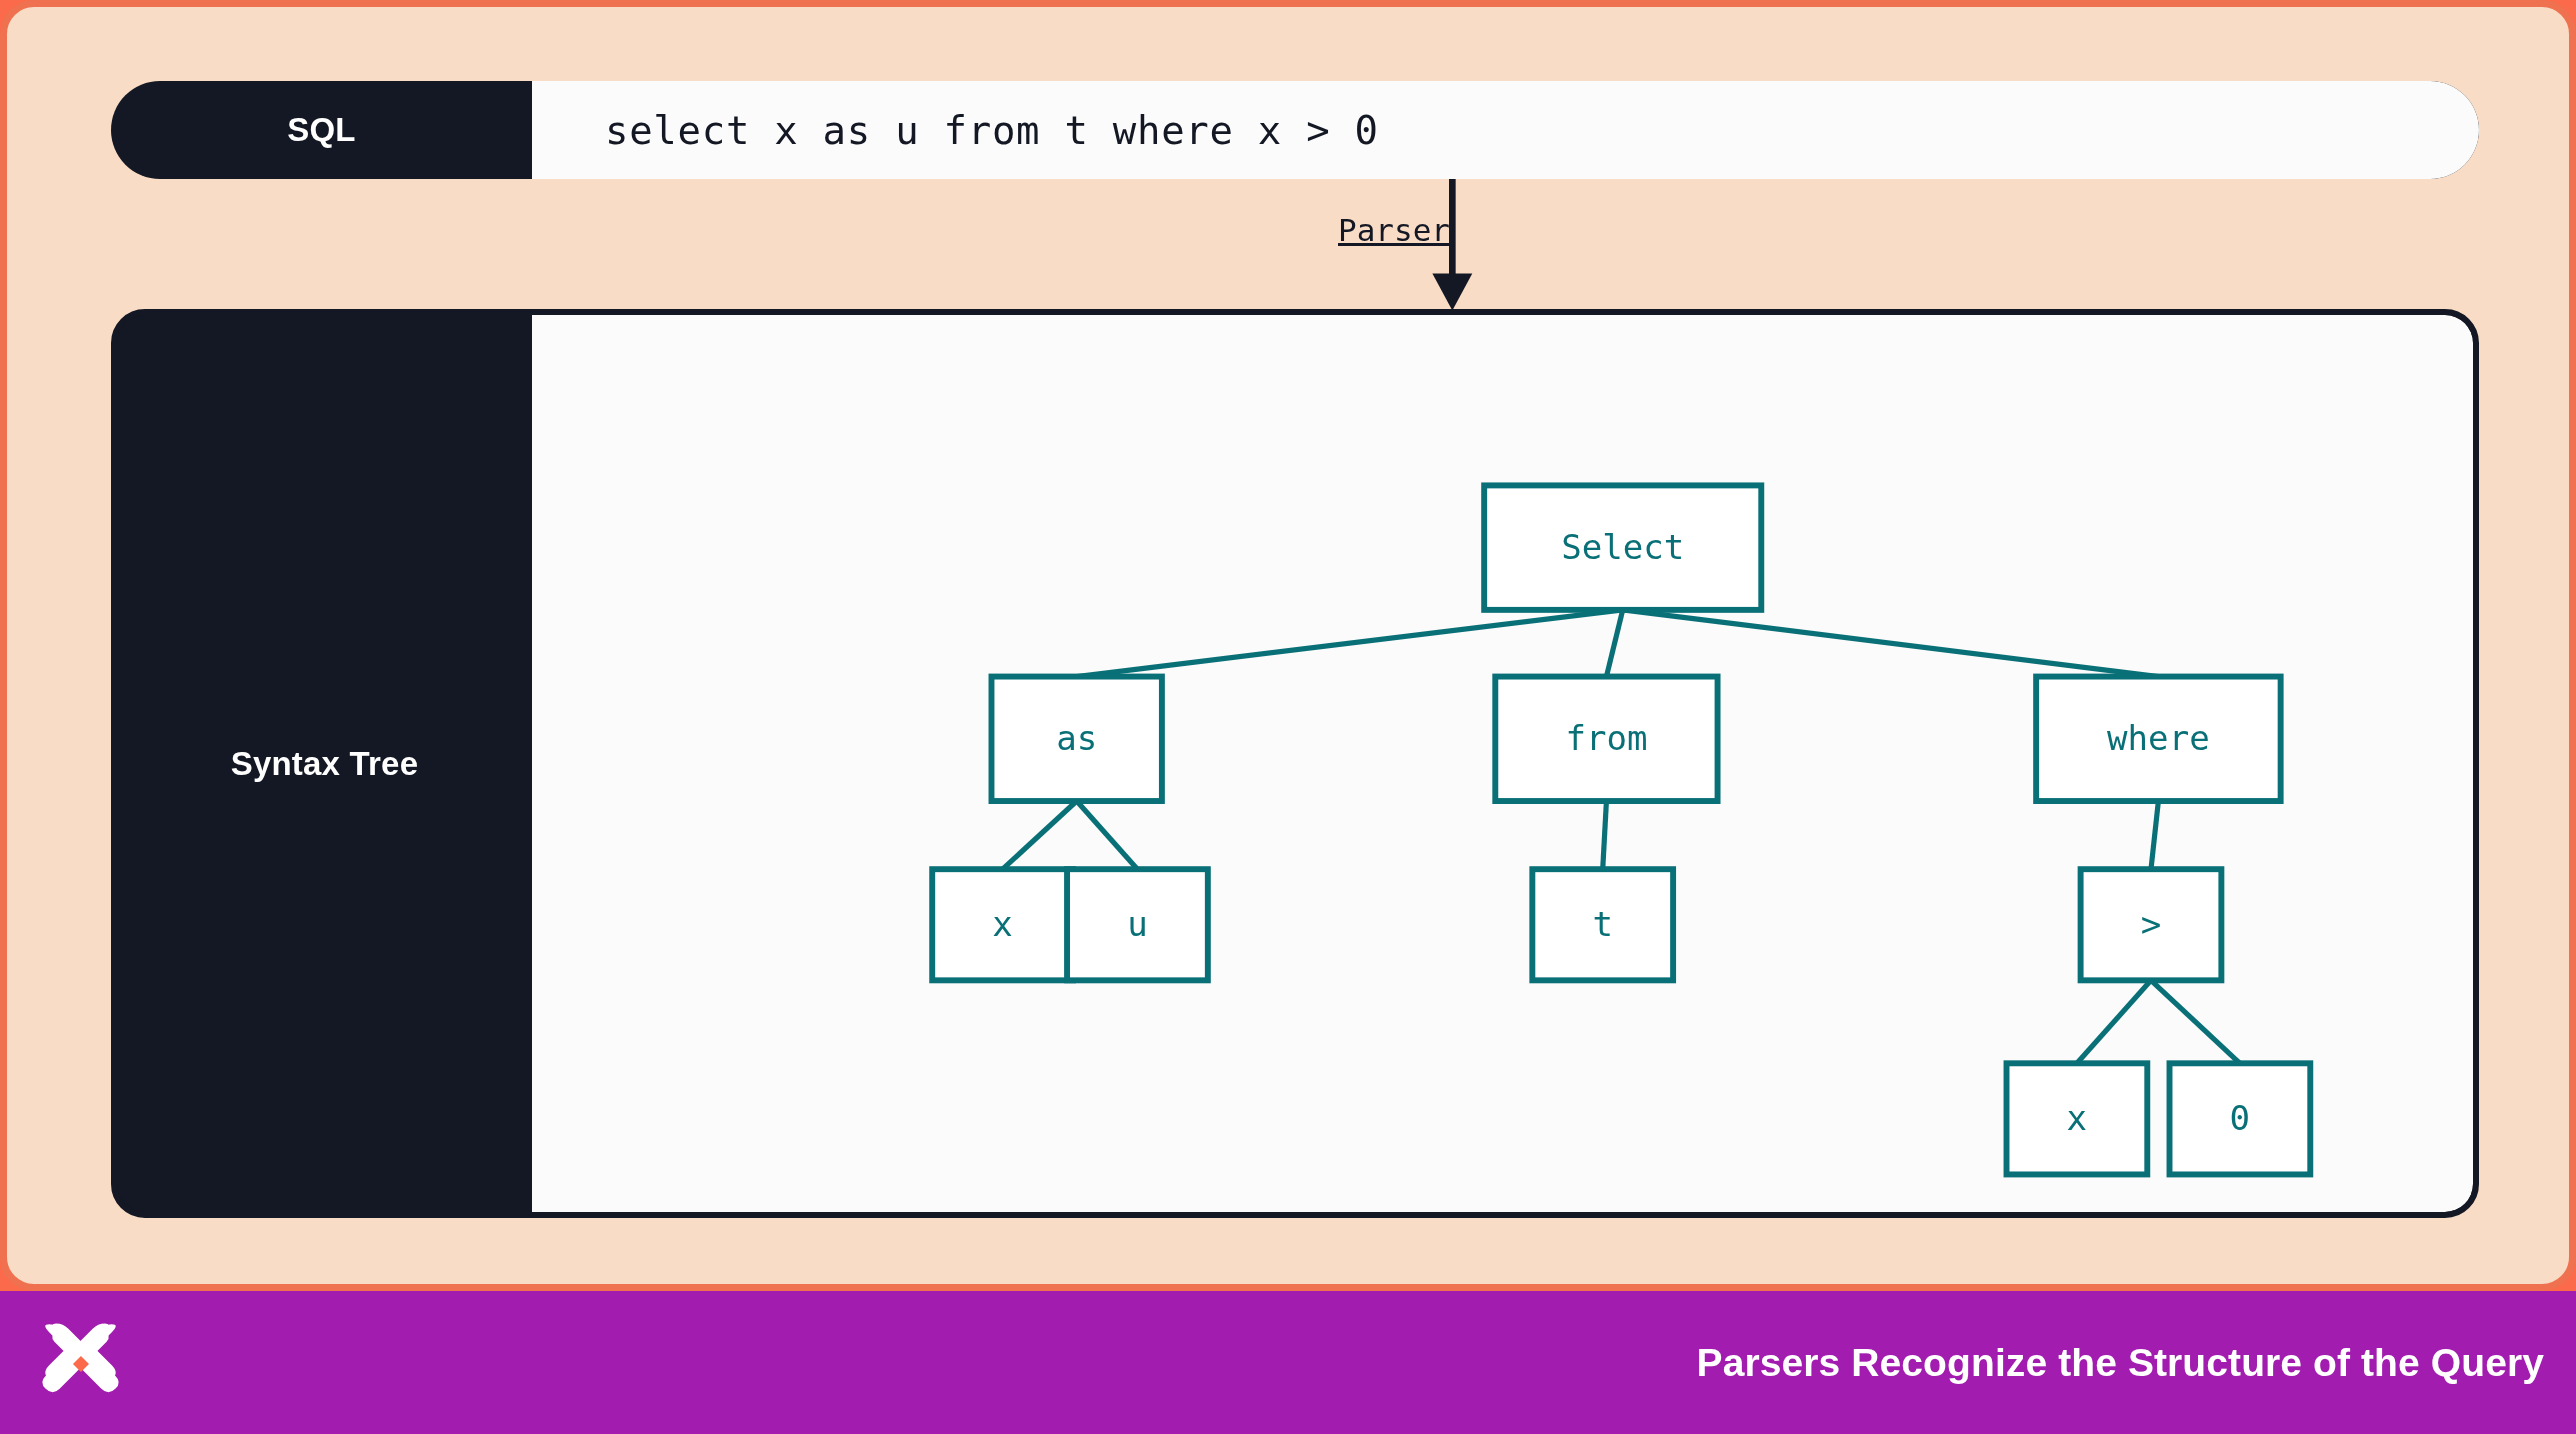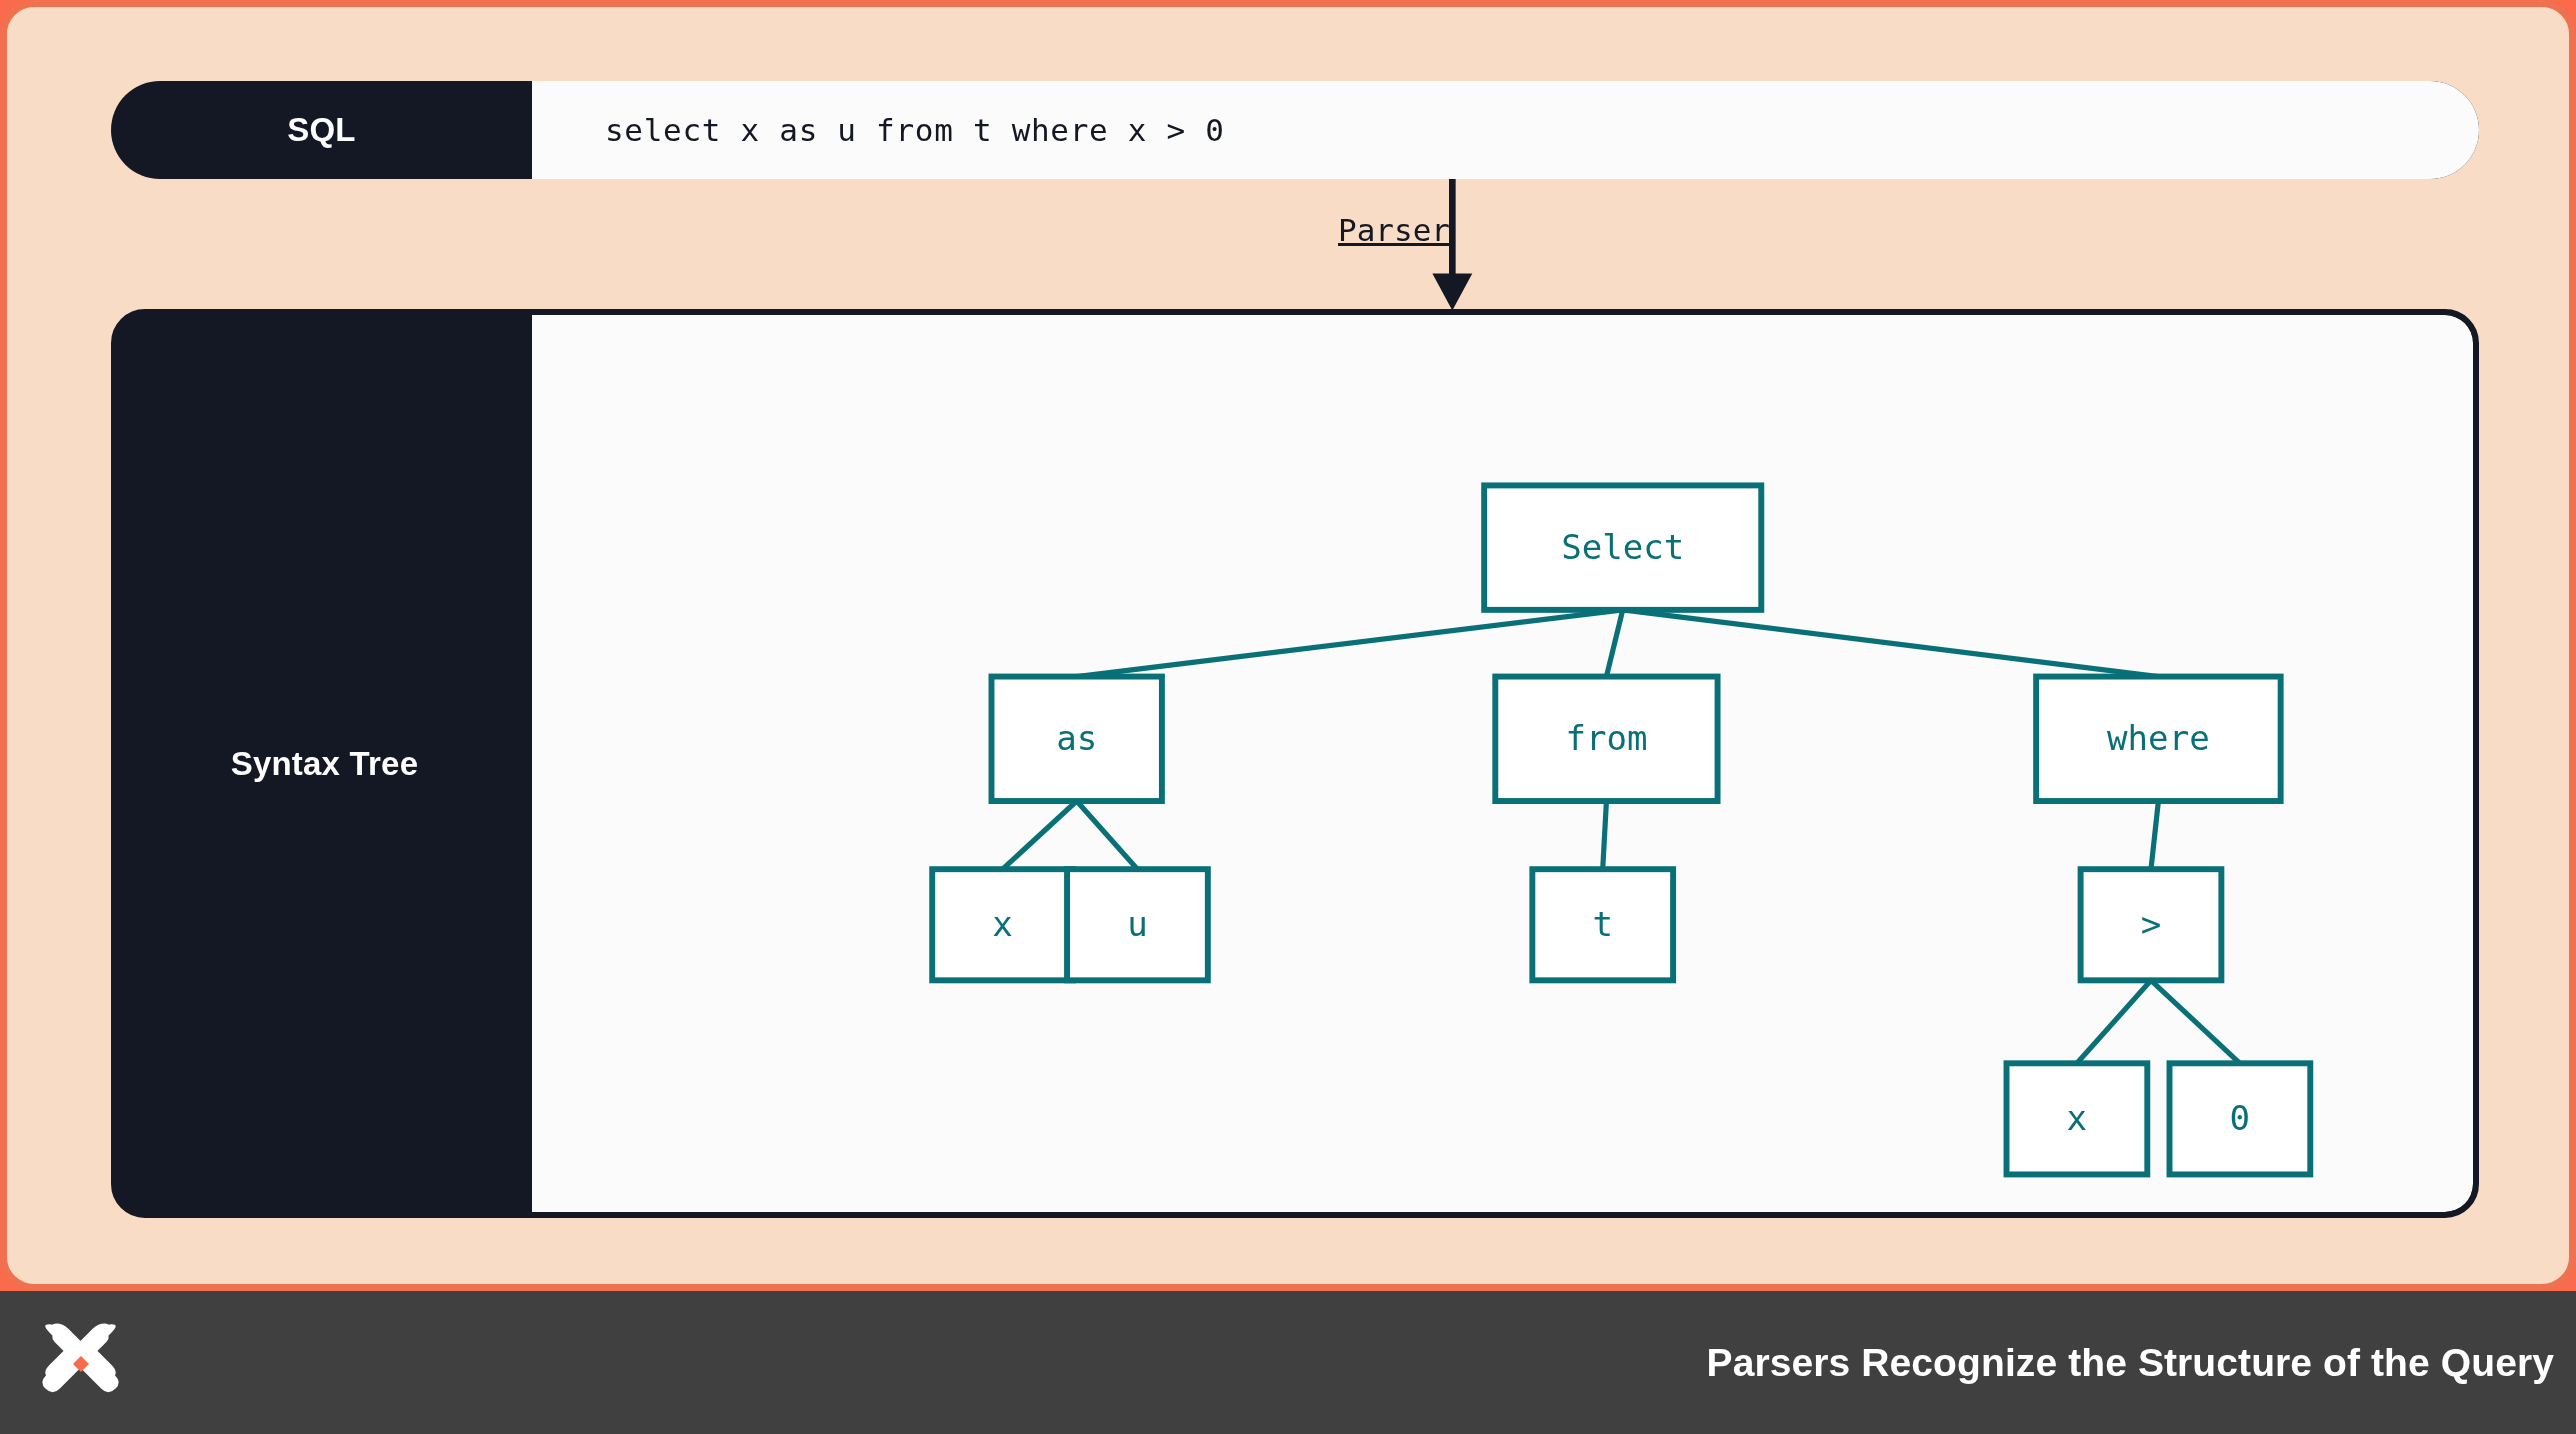--- a/index.html
+++ b/index.html
@@ -64,21 +64,21 @@
   }
   .sql-value-cell {
     flex: 1;
     background: #fbfbfb;
     display: flex;
     align-items: center;
     border-radius: 0 44px 44px 0;
   }
   .sql-code {
     font-family: "DejaVu Sans Mono", "Liberation Mono", monospace;
-    font-size: 31px;
+    font-size: 39px;
     color: #141824;
     letter-spacing: 0.7px;
     padding-left: 73px;
     white-space: pre;
   }
 
   
   .arrow-wrap {
     position: absolute;
     left: 1304px;
@@ -149,26 +149,26 @@
     dominant-baseline: middle;
   }
 
   
   .footer {
     position: absolute;
     left: 0;
     top: 1291px;
     width: 2576px;
     height: 144px;
-    background: #404040;
+    background: #a21caf;
     display: flex;
     align-items: center;
     justify-content: space-between;
     box-sizing: border-box;
-    padding: 0 22px 0 37px;
+    padding: 0 32px 0 37px;
   }
   .footer-logo {
     width: 87px;
     height: 87px;
     display: block;
   }
   .footer-text {
     color: #ffffff;
     font-size: 39px;
     font-weight: 700;

